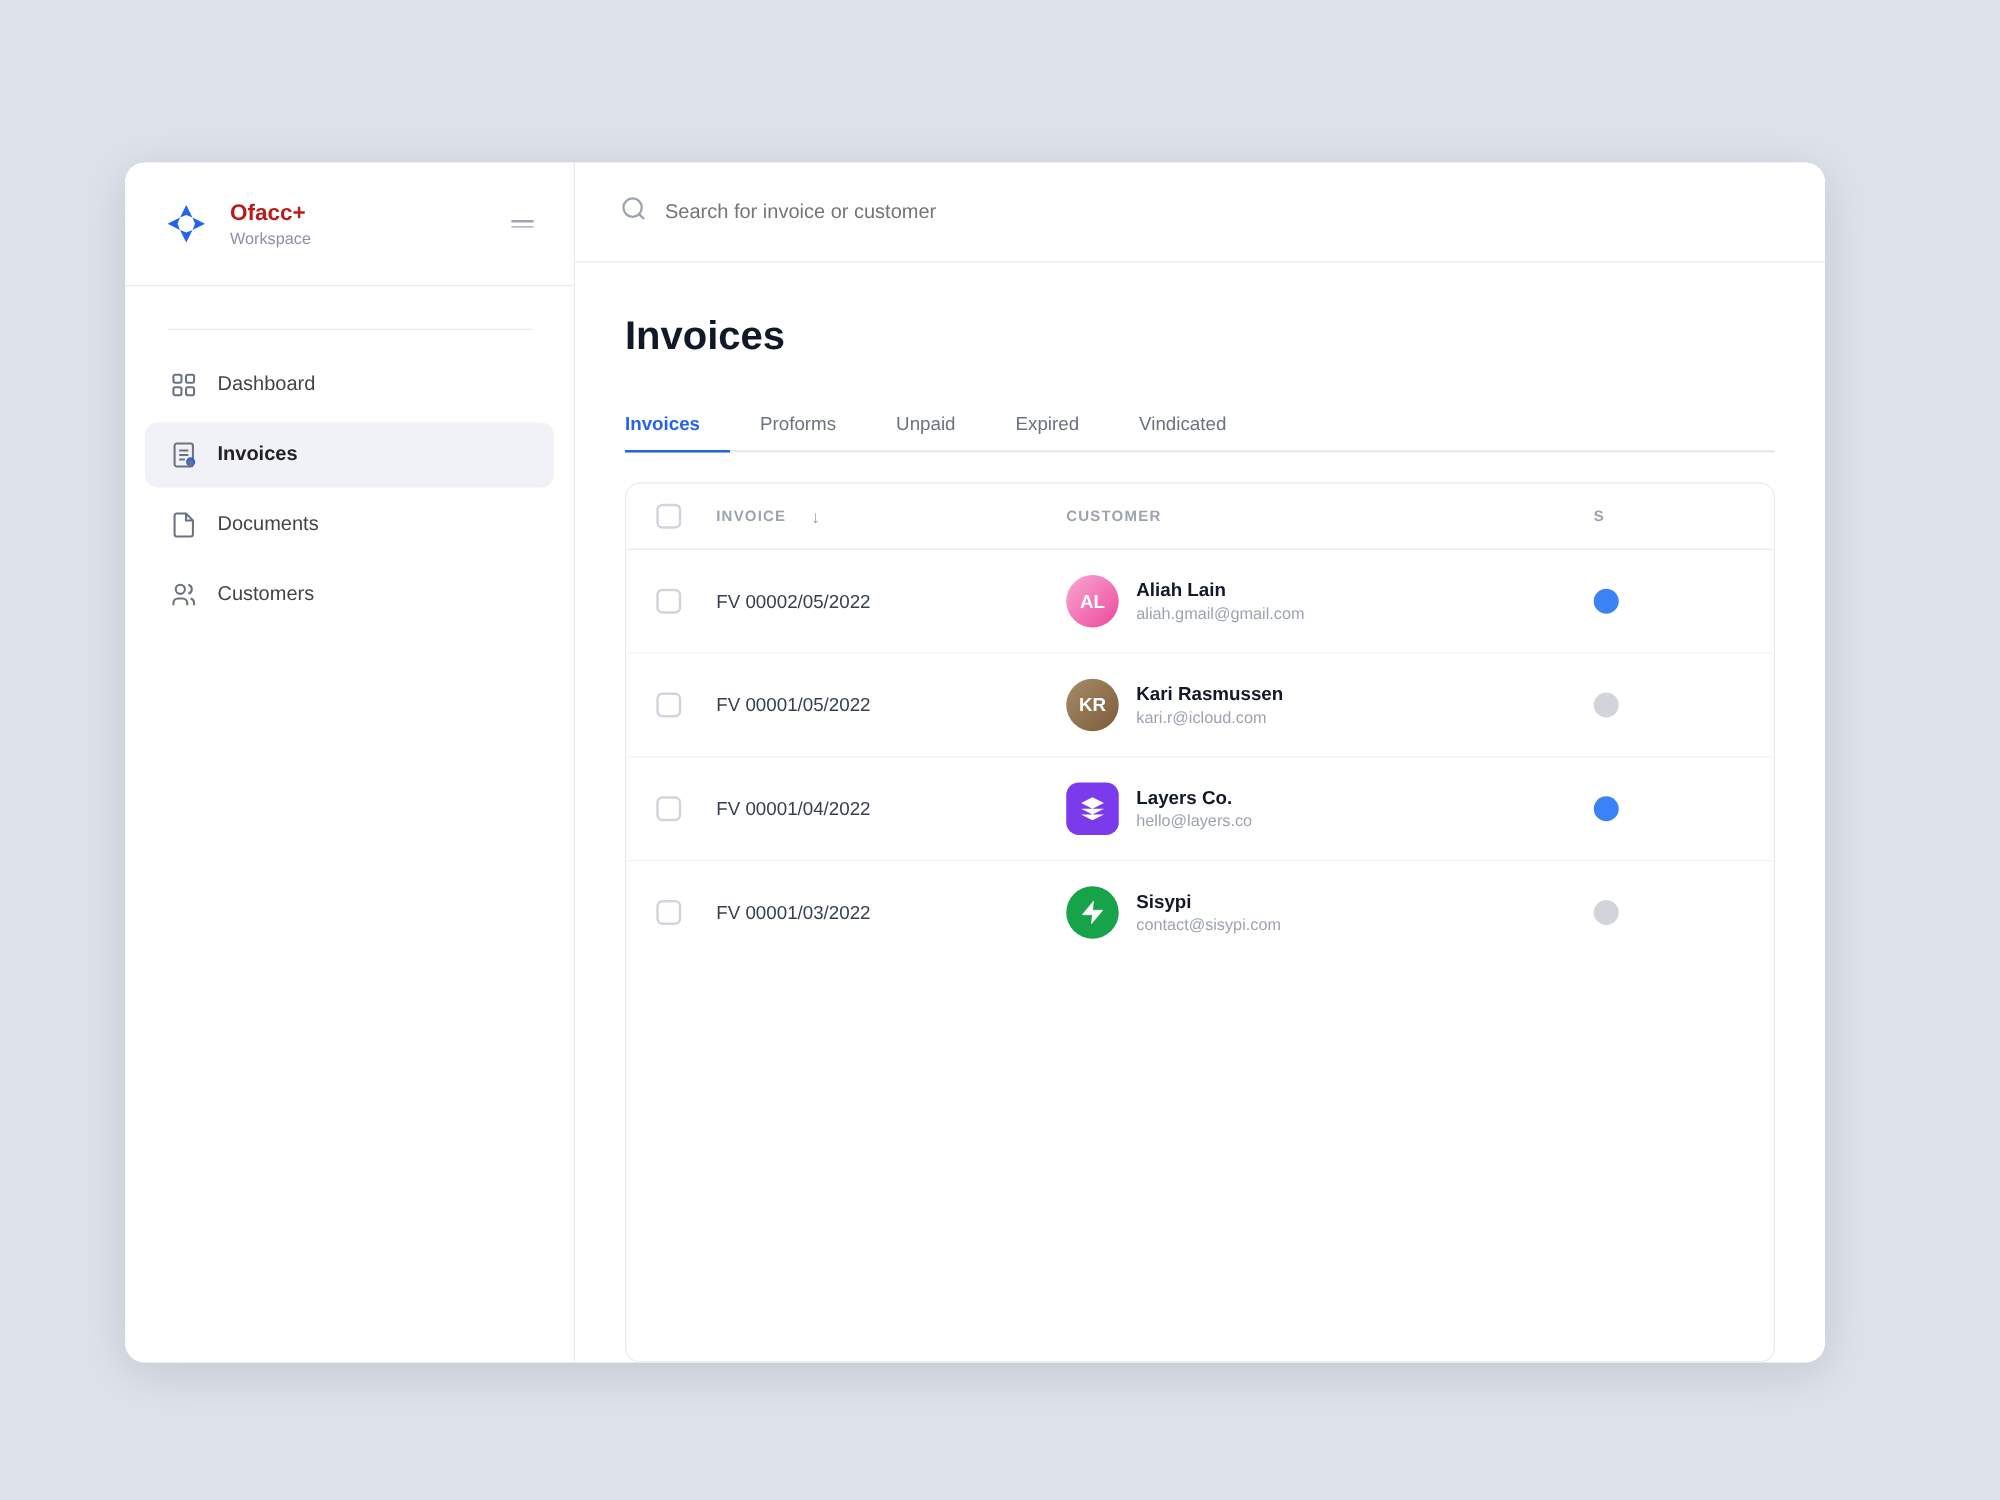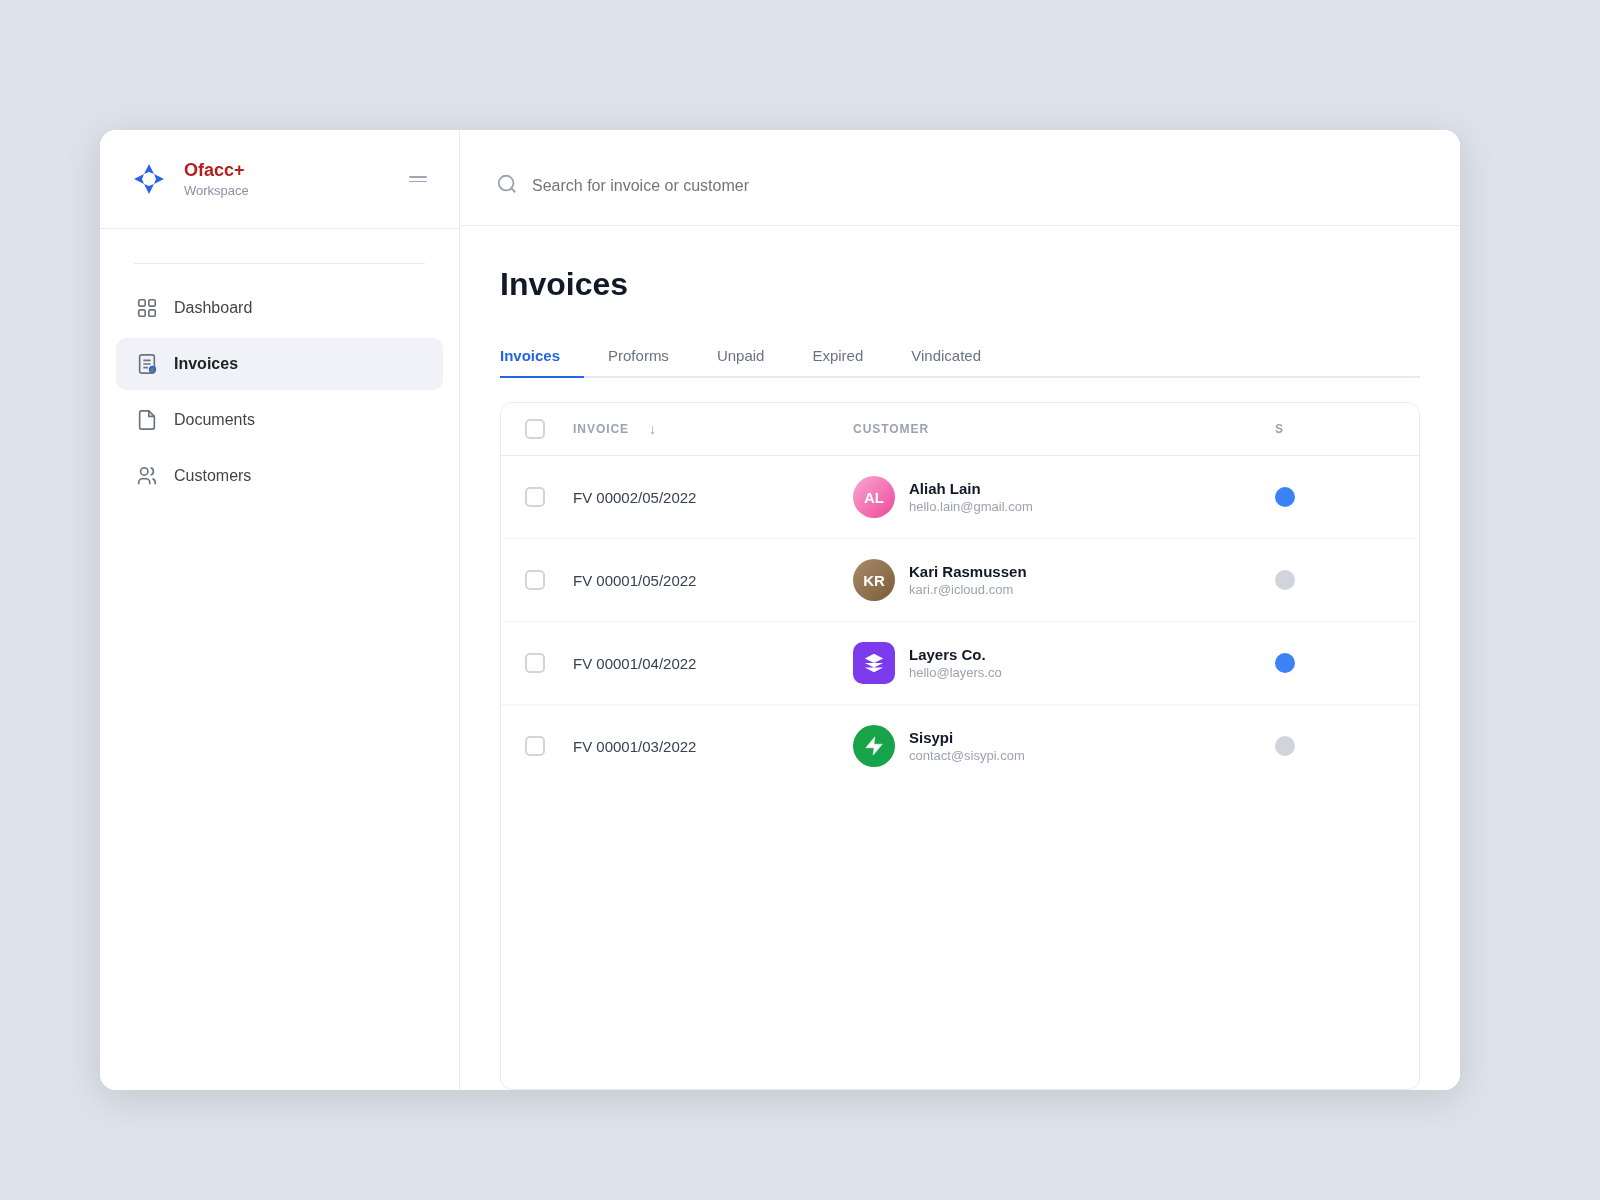--- a/index.html
+++ b/index.html
@@ -141,21 +141,20 @@
       background: #fff;
       overflow: hidden;
     }
     .topbar {
       display: flex;
       align-items: center;
       padding: 22px 36px;
       border-bottom: 1px solid #e8eaed;
       gap: 14px;
       min-height: 80px;
-      margin-top: 16px;
     }
     .search-icon-wrap {
       color: #9ca3af;
     }
     .search-icon-wrap svg {
       width: 22px;
       height: 22px;
     }
     .search-input {
       border: none;
@@ -429,21 +428,21 @@
 
         <div class="table-row">
           <div style="display:flex;align-items:center;">
             <input type="checkbox" class="row-checkbox" style="">
           </div>
           <div class="invoice-number">FV 00002/05/2022</div>
           <div class="customer-cell">
             <div class="avatar pink">AL</div>
             <div class="customer-info">
               <span class="customer-name">Aliah Lain</span>
-              <span class="customer-email">hello.lain@gmail.com</span>
+              <span class="customer-email">aliah.gmail@gmail.com</span>
             </div>
           </div>
           <div style="display:flex;align-items:center;">
             <div class="status-dot blue"></div>
           </div>
         </div>
 
         <div class="table-row">
           <div style="display:flex;align-items:center;">
             <input type="checkbox" class="row-checkbox" style="">

